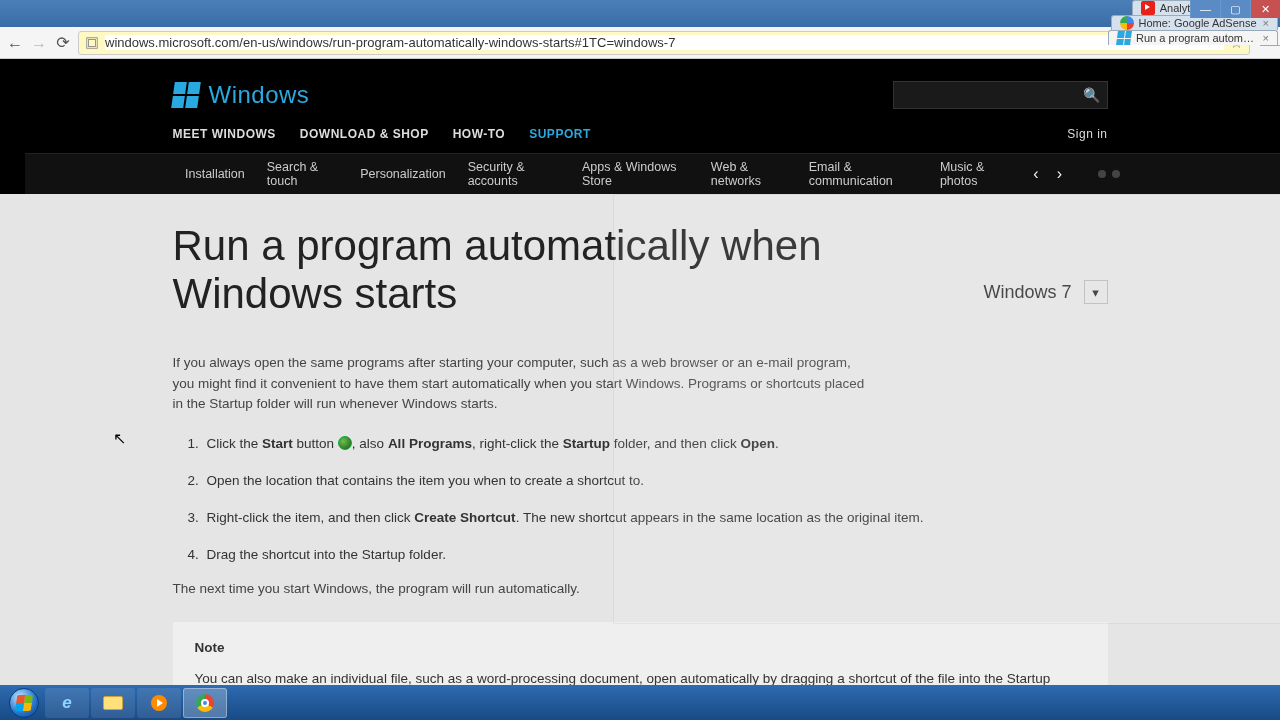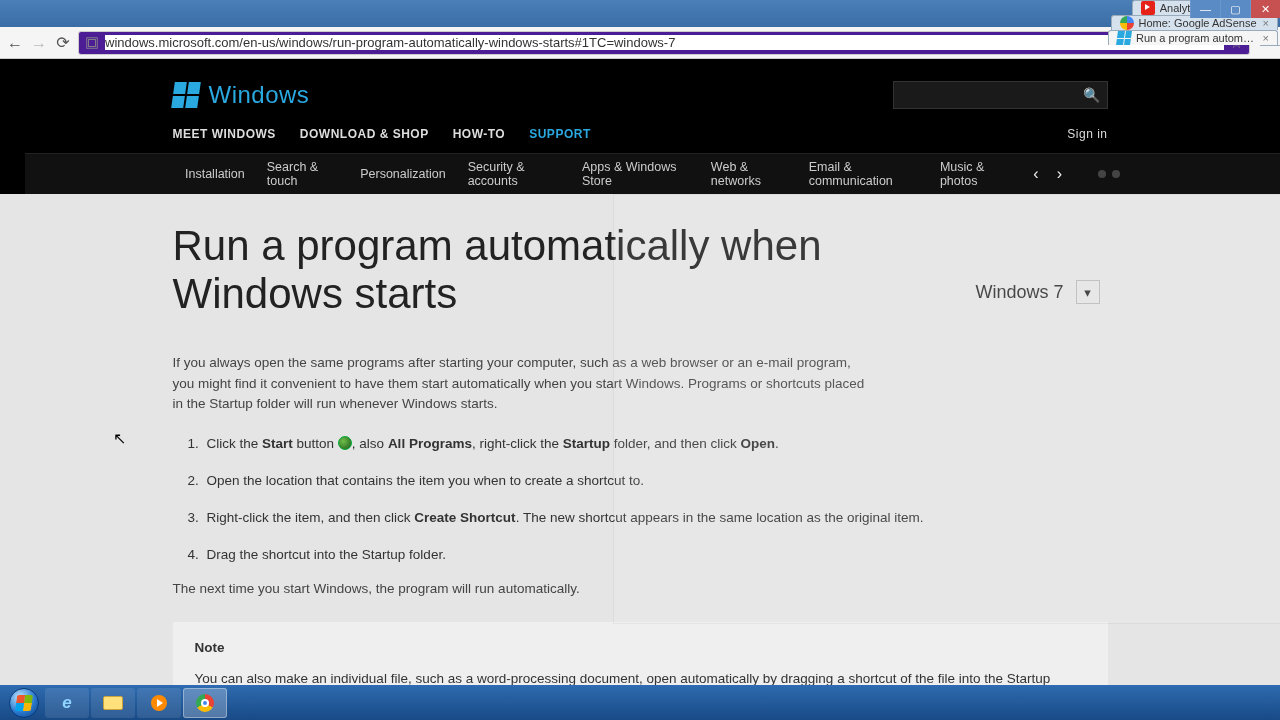--- a/index.html
+++ b/index.html
@@ -13,21 +13,21 @@
 .tab .ttl { white-space:nowrap; overflow:hidden; text-overflow:ellipsis; flex:1; }
 .tab .tclose { margin-left:6px; font-size:11px; color:#777; }
 .newtab { width:20px; height:18px; background:#c9d7e8; border-radius:3px 3px 0 0; margin-left:4px; border:1px solid #9ab; border-bottom:none; }
 .win-btns { position:absolute; right:0; top:0; display:flex; }
 .win-btn { width:30px; height:18px; background:#5a8bc4; color:#fff; font-size:11px; display:flex; align-items:center; justify-content:center; border-left:1px solid #6a98cc; }
 .win-btn.close { background:#c75050; }
 
 .toolbar { height:32px; background:#f5f5f5; border-bottom:1px solid #ccc; display:flex; align-items:center; padding:0 6px; gap:6px; }
 .nav-ico { width:18px; height:18px; display:flex; align-items:center; justify-content:center; color:#555; font-size:16px; }
 .nav-ico.fwd { color:#bbb; }
-.omnibox { flex:1; height:24px; border:1px solid #ccc; border-radius:3px; display:flex; align-items:center; padding:0 6px; background:#4c1d95; }
+.omnibox { flex:1; height:24px; border:1px solid #ccc; border-radius:3px; display:flex; align-items:center; padding:0 6px; background:#fef9c3; }
 .omnibox .globe { width:14px; height:14px; margin-right:6px; }
 .omnibox input { border:none; outline:none; flex:1; font-size:13px; color:#333; }
 .star { font-size:15px; color:#888; margin-left:6px; }
 .menu-ico { font-size:17px; color:#555; padding:0 4px; }
 
 
 .page { height:626px; overflow:hidden; background:#e5e5e5; position:relative; }
 .blackband { background:#000; color:#fff; }
 .bb-inner { width:935px; margin:0 auto; }
 .brandrow { display:flex; align-items:center; justify-content:space-between; padding:22px 0 10px; }
@@ -45,21 +45,21 @@
 .signin { margin-left:auto; font-weight:400; font-size:12px; }
 
 .subnav { background:#111; border-top:1px solid #222;margin-left:25px; }
 .subnav-inner { width:935px; margin:0 auto; display:flex; align-items:center; gap:22px; padding:6px 0; font-size:12.5px; color:#ccc; position:relative; }
 .sn-arrows { margin-left:auto; display:flex; gap:18px; font-size:16px; color:#eee; align-items:center; }
 .sn-dots { display:flex; gap:6px; margin-left:18px; }
 .sn-dot { width:8px; height:8px; border-radius:50%; background:#444; }
 
 .content { width:935px; margin:0 auto; padding-top:28px; color:#333; position:relative; }
 h1 { font-size:42px; font-weight:300; line-height:1.15; color:#222; max-width:760px; }
-.version-picker { position:absolute; right:8px; top:86px; display:flex; align-items:center; gap:12px; font-size:18px; color:#333; }
+.version-picker { position:absolute; right:0; top:86px; display:flex; align-items:center; gap:12px; font-size:18px; color:#333; }
 .version-picker .chev { border:1px solid #bbb; width:24px; height:24px; display:flex; align-items:center; justify-content:center; font-size:13px; }
 
 .intro { margin-top:34px; font-size:13.5px; line-height:1.55; color:#444; max-width:700px; }
 ol.steps { margin:18px 0 0 30px; font-size:13.5px; line-height:1.7; color:#333; }
 ol.steps li { margin-bottom:14px; padding-left:4px; }
 .start-orb { display:inline-block; width:14px; height:14px; border-radius:50%; background:radial-gradient(circle at 35% 35%,#6fbf4a,#1a5a1a); vertical-align:-2px; border:1px solid #0a3; }
 .followup { font-size:13.5px; margin-top:10px; color:#444; }
 
 .notebox { background:#efefef; margin-top:26px; padding:16px 22px; font-size:13.5px; line-height:1.55; }
 .notebox .nh { font-weight:700; margin-bottom:10px; }

